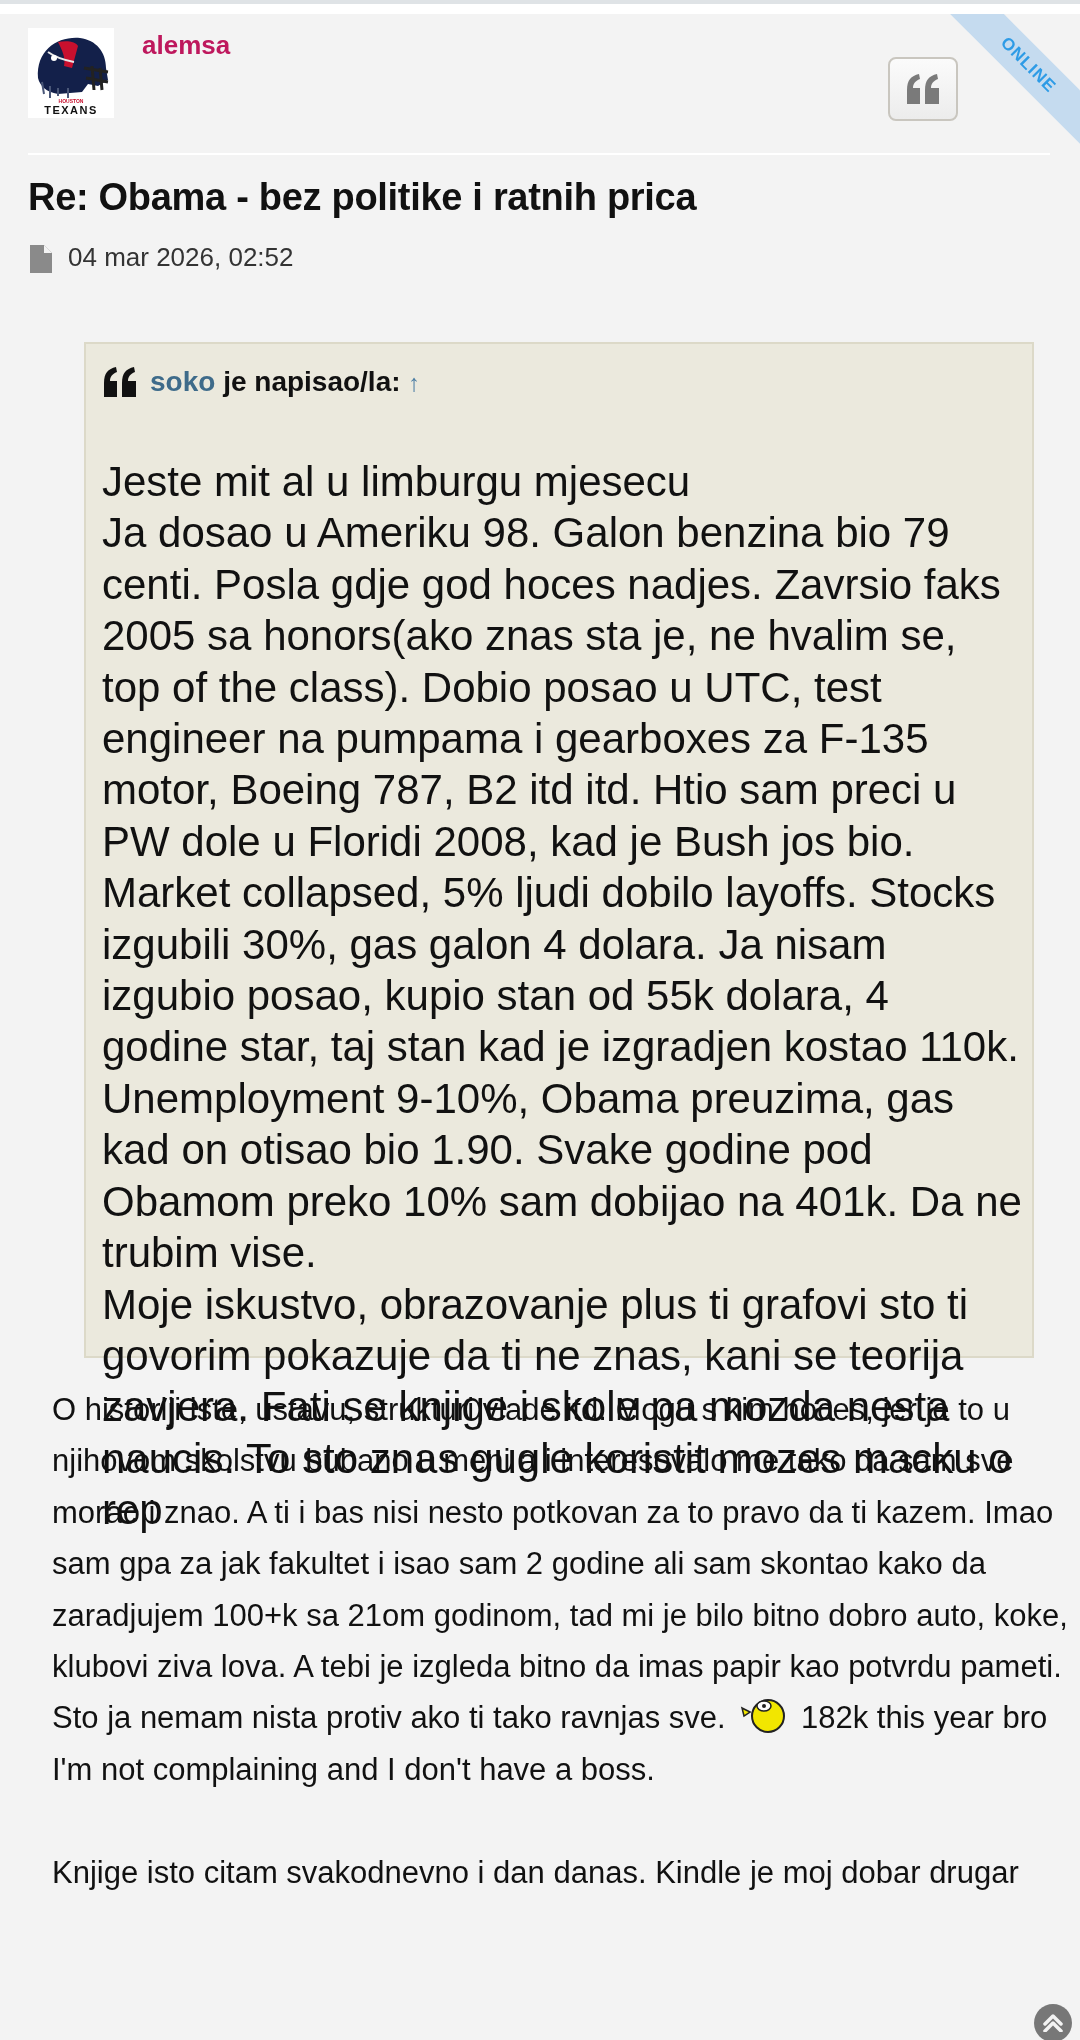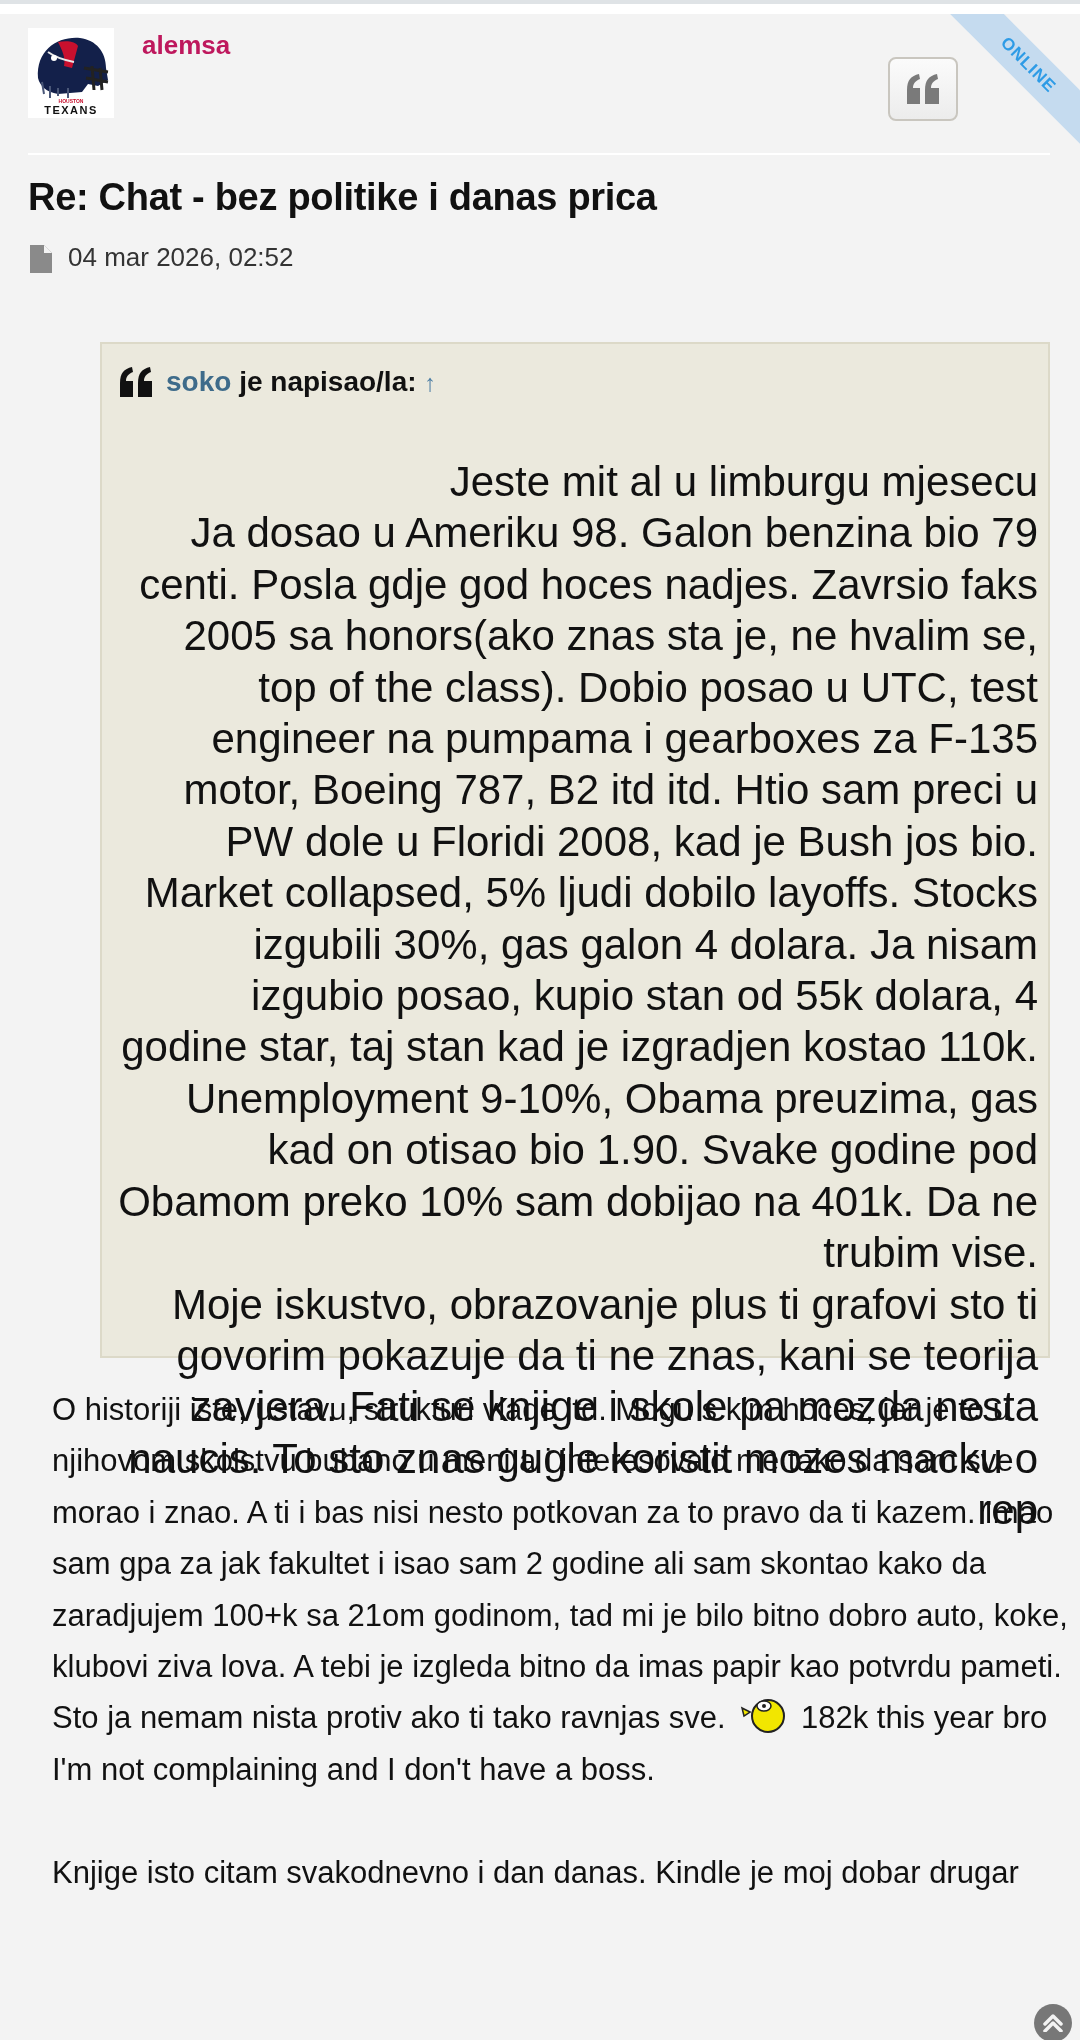--- a/index.html
+++ b/index.html
@@ -56,24 +56,23 @@
       position: absolute; left: 28px; top: 162px;
       font-size: 38px; font-weight: bold; color: #111;
       letter-spacing: -0.3px;
     }
     .post-meta {
       position: absolute; left: 30px; top: 228px;
       display: flex; align-items: flex-end; gap: 16px;
       font-size: 26px; color: #333;
     }
     .blockquote {
-      position: absolute; left: 100px; top: 328px; width: 950px; height: 1016px;
+      position: absolute; left: 84px; top: 328px; width: 950px; height: 1016px;
       background: #ebe9dd;
       border: 2px solid #dcd9c8;
-      text-align: right;
     }
     .cite {
       position: absolute; left: 16px; top: 22px;
       display: flex; align-items: center; gap: 12px;
       font-size: 28px; font-weight: bold; color: #111;
     }
     .cite .who { color: #3e6b8a; }
     .cite .arrow { color: #4a7ca3; font-weight: normal; font-size: 24px; }
     .quote-body {
       position: absolute; left: 16px; top: 112px; width: 920px;
@@ -125,21 +124,21 @@
 
   <div class="quote-btn">
     <svg width="36" height="30" viewBox="0 0 36 30">
       <path d="M2 30 V16 C2 6 6 2 14 0 L15 5 C10 7 8 10 8 14 H15 V30 Z" fill="#7a7a7a"></path>
       <path d="M20 30 V16 C20 6 24 2 32 0 L33 5 C28 7 26 10 26 14 H34 V30 Z" fill="#7a7a7a"></path>
     </svg>
   </div>
 
   <div class="divider"></div>
 
-  <h1 class="post-title">Re: Chat - bez politike i danas prica</h1>
+  <h1 class="post-title">Re: Obama - bez politike i ratnih prica</h1>
 
   <div class="post-meta">
     <svg width="22" height="28" viewBox="0 0 22 28">
       <path d="M0 0 H14 L22 8 V28 H0 Z" fill="#8a8a8a"></path>
       <path d="M14 0 V8 H22 Z" fill="#f3f3f3"></path>
     </svg>
     <span>04 mar 2026, 02:52</span>
   </div>
 
   <div class="blockquote">

